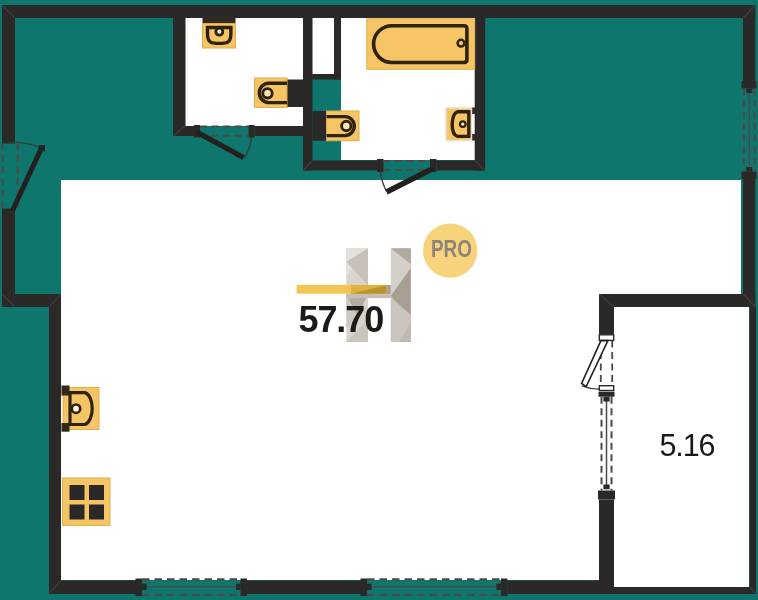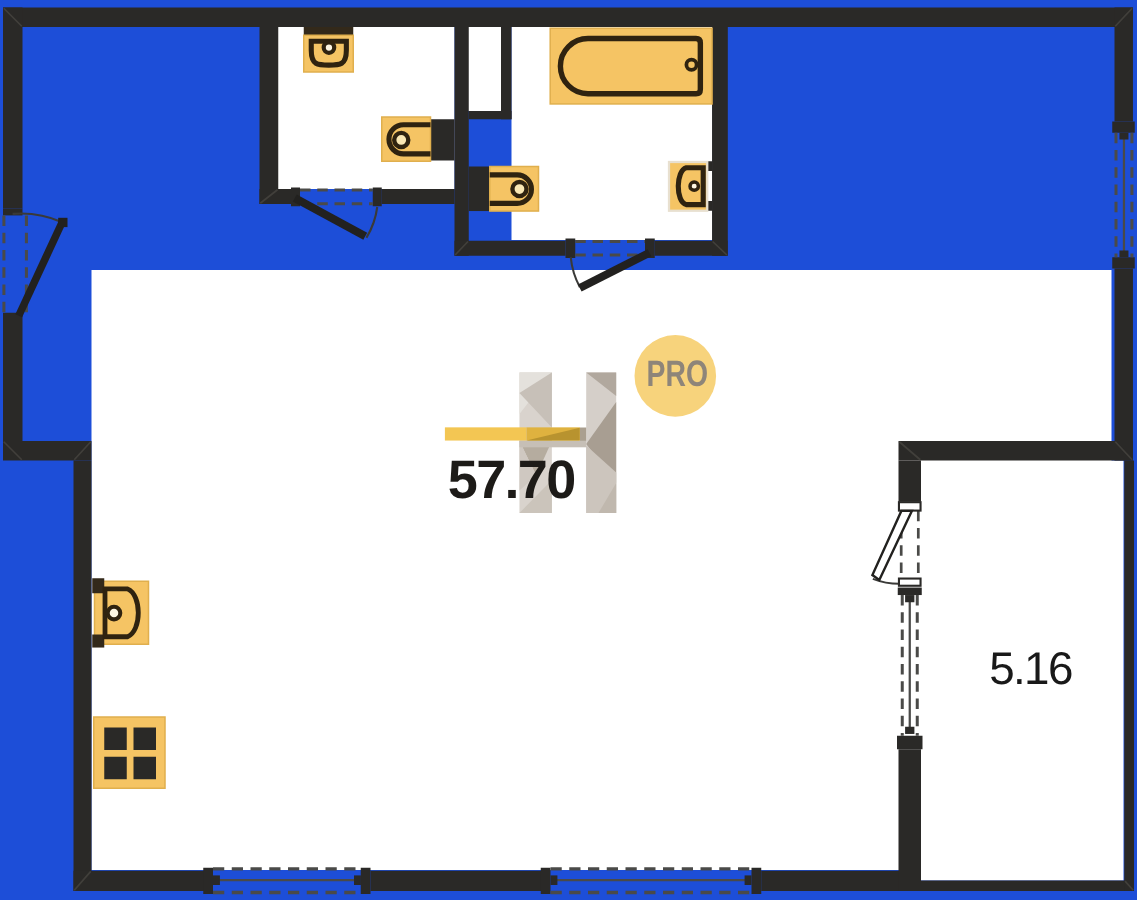--- a/index.html
+++ b/index.html
@@ -1,16 +1,16 @@
 <!DOCTYPE html>
 <html><head>
 <meta charset="utf-8">
 <style>
   html,body{margin:0;padding:0;background:#ffffff;}
-  #plan{position:relative;width:758px;height:600px;background:#1d4ed8;overflow:hidden;
+  #plan{position:relative;width:758px;height:600px;background:#0f766e;overflow:hidden;
         font-family:"Liberation Sans", sans-serif;}
   svg{position:absolute;left:0;top:0;}
 </style>
 </head>
 <body>
 <div id="plan">
 <svg width="758" height="600" viewBox="0 0 758 600">
 
   <rect x="61" y="180" width="680" height="400" fill="#ffffff"></rect>
 

